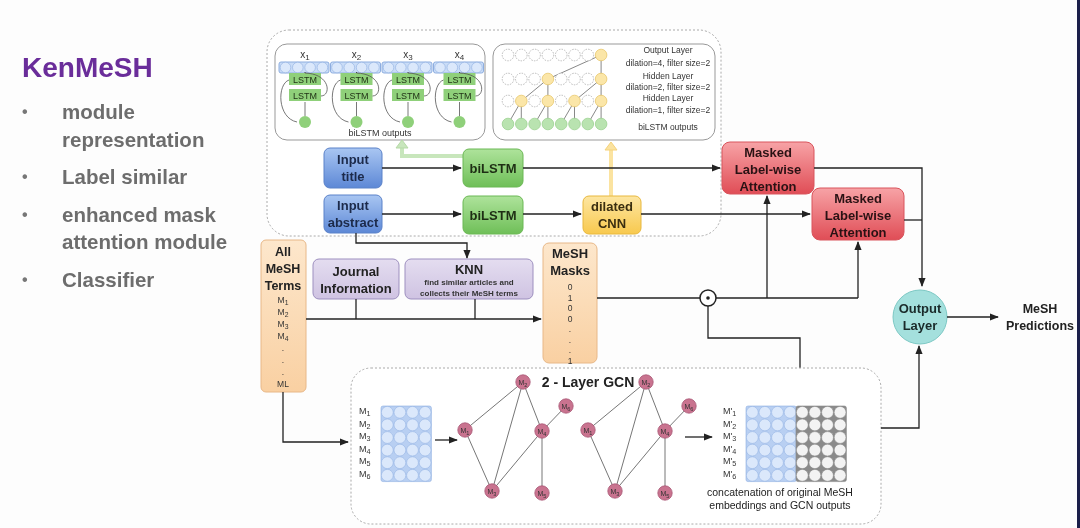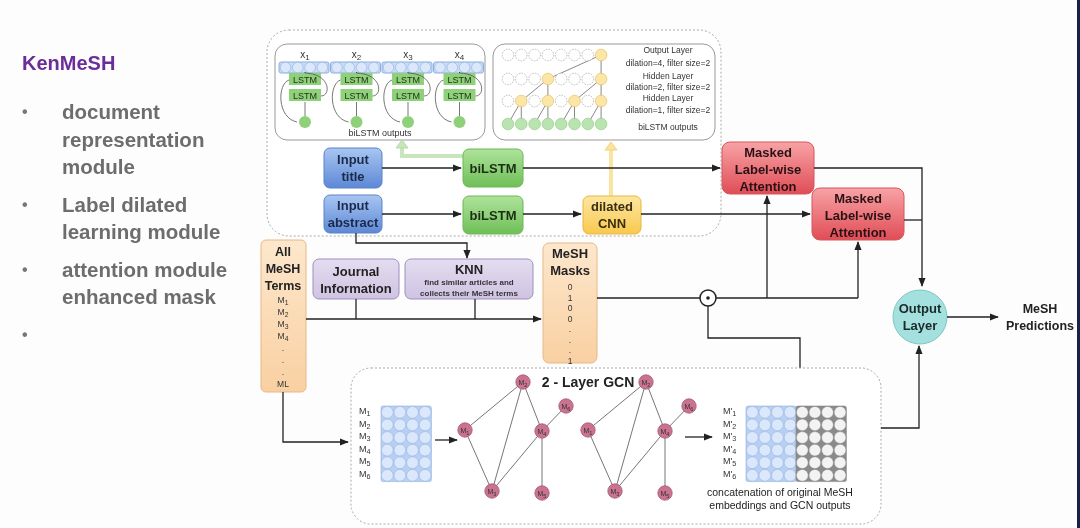--- a/index.html
+++ b/index.html
@@ -1,50 +1,49 @@
 <!DOCTYPE html>
 <html><head>
 <meta charset="utf-8">
 <style>
   html, body { margin:0; padding:0; }
   body { width:1080px; height:528px; background:#fdfdfd; position:relative; overflow:hidden; font-family:"Liberation Sans", sans-serif; }
   .right-edge { position:absolute; right:0; top:0; width:3px; height:528px; background:#1b1f4a; }
-  .title { position:absolute; left:22px; top:52px; font-size:20px; font-weight:bold; color:#6a2d9a; }
+  .title { position:absolute; left:22px; top:52px; font-size:28px; font-weight:bold; color:#6a2d9a; }
   .bullets { position:absolute; left:22px; top:98px; width:240px; }
   .bullet { position:relative; padding-left:40px; font-size:20.5px; font-weight:bold; color:#6d6d6d; line-height:27.5px; margin-bottom:10px; }
   .bullet .dot { position:absolute; left:0; top:0; color:#777; font-size:16px; }
   svg { position:absolute; left:0; top:0; }
   .t { font-family:"Liberation Sans", sans-serif; }
 </style>
 </head>
 <body>
 
 <div class="right-edge"></div>
 
 <div class="title">KenMeSH</div>
 
 <div class="bullets">
   <div class="bullet">
       <span class="dot">•</span>
-    <div>document</div>
+    <div>module</div>
     <div>representation</div>
-    <div>module</div>
   </div>
   <div class="bullet">
       <span class="dot">•</span>
-    <div>Label dilated</div>
-    <div>learning module</div>
+    <div>Label similar</div>
   </div>
   <div class="bullet">
       <span class="dot">•</span>
+    <div>enhanced mask</div>
     <div>attention module</div>
-    <div>enhanced mask</div>
   </div>
   <div class="bullet">
       <span class="dot">•</span>
+    <div>Classifier</div>
   </div>
 </div>
 
 <svg width="1080" height="528" viewBox="0 0 1080 528">
   <defs>
     <marker id="arr" viewBox="0 0 10 10" refX="9" refY="5" markerWidth="7" markerHeight="7" orient="auto-start-reverse">
       <path d="M0,1 L10,5 L0,9 z" fill="#222"></path>
     </marker>
     <linearGradient id="gBlue" x1="0" y1="0" x2="0" y2="1">
         <stop offset="0" stop-color="#a9c6f2"></stop>

